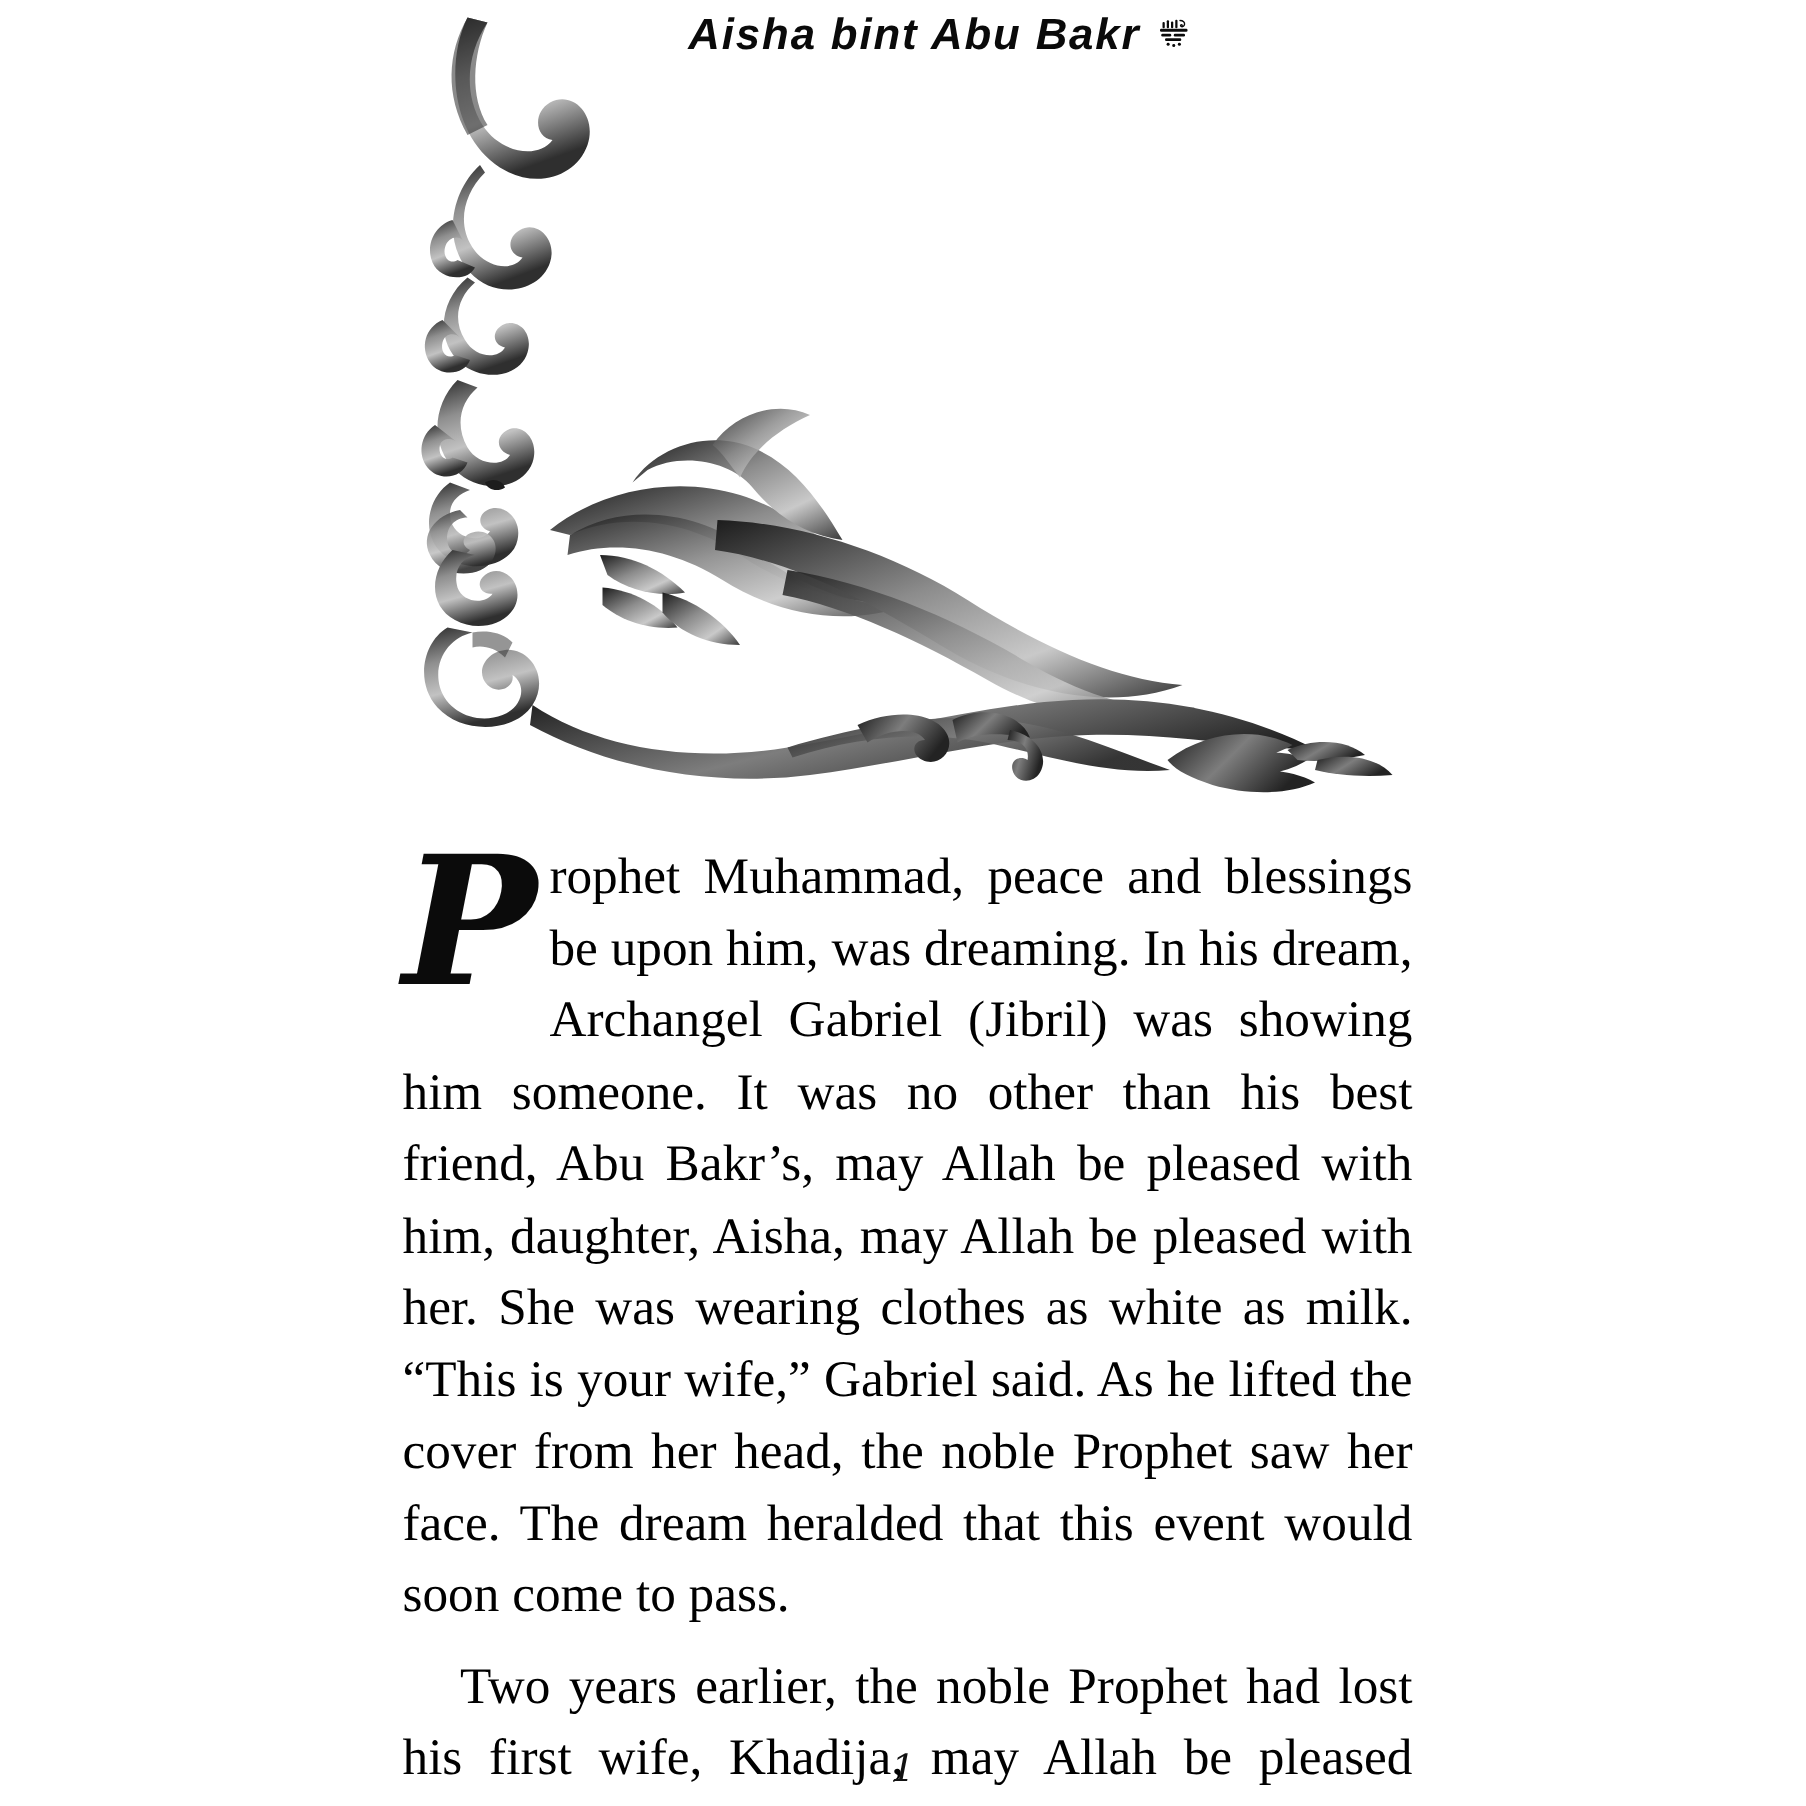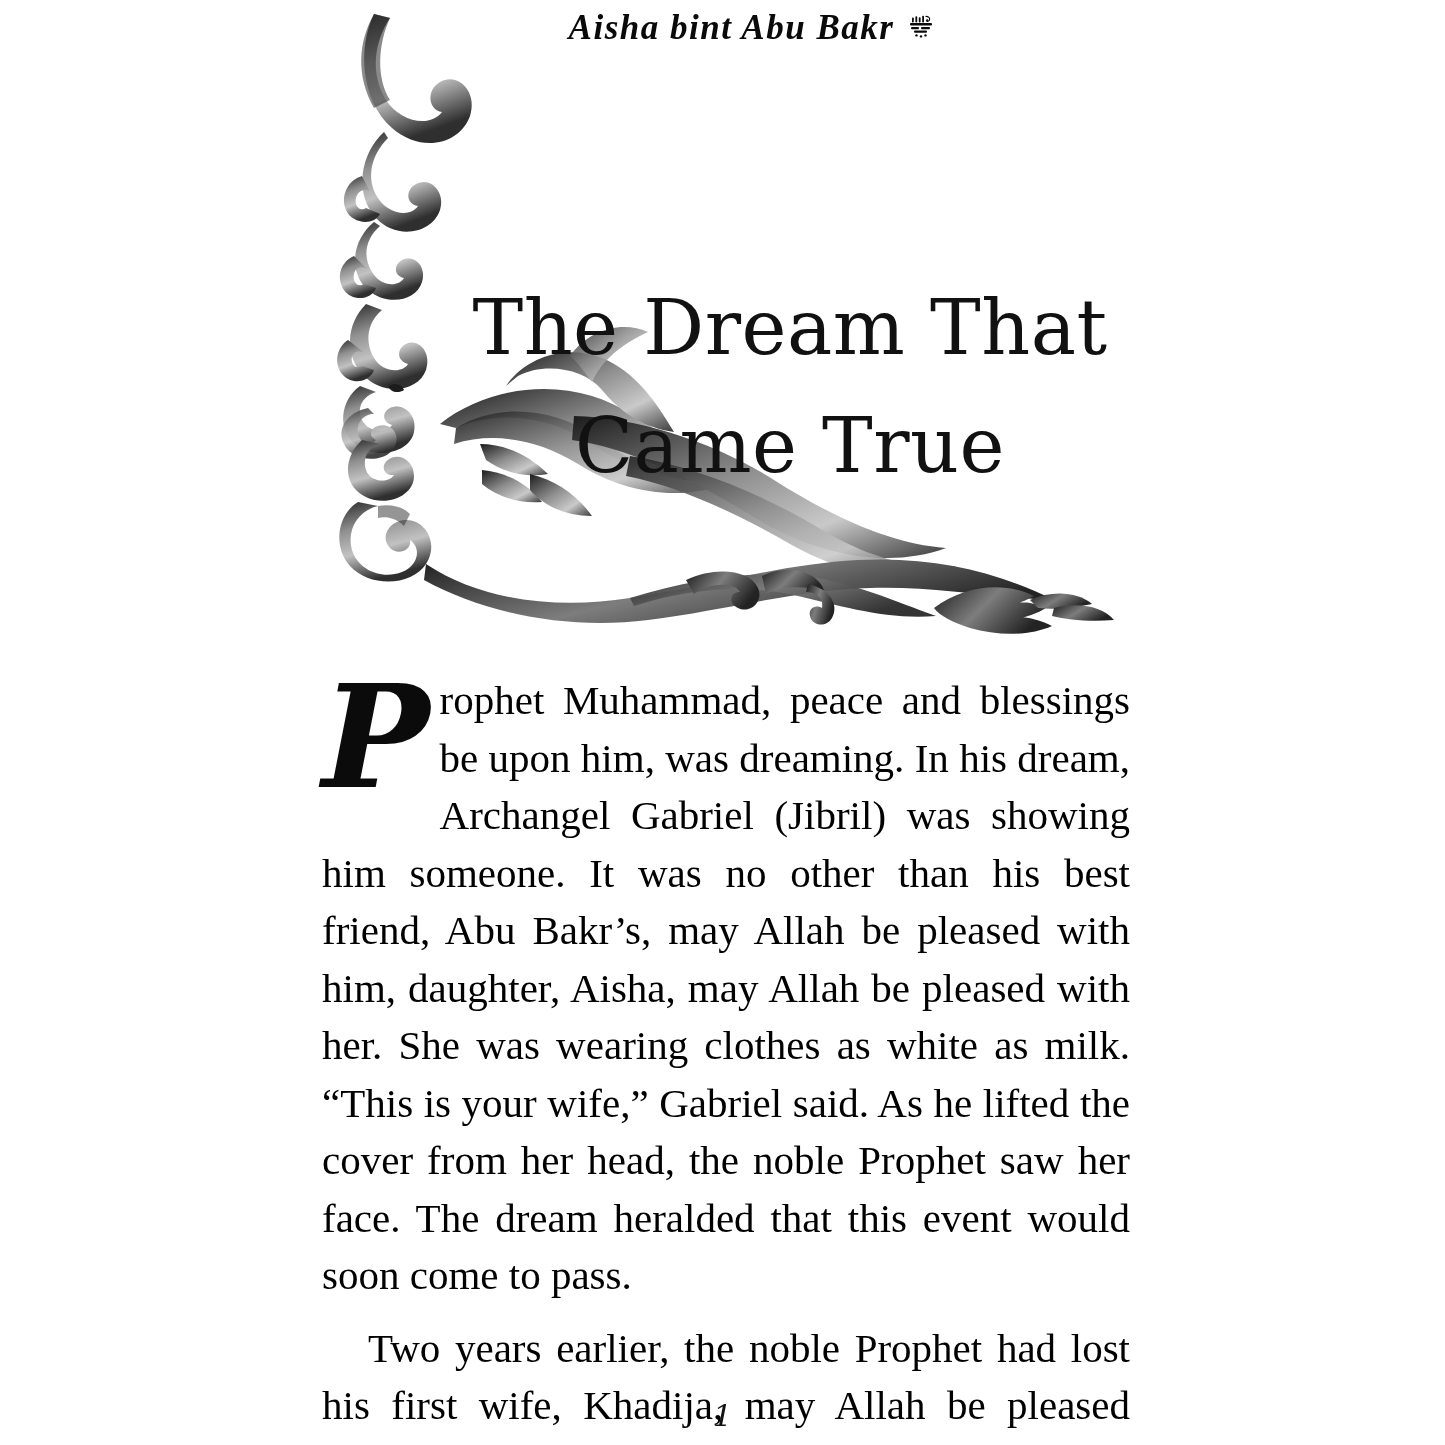--- a/index.html
+++ b/index.html
@@ -24,21 +24,21 @@
     top: 8px;
     width: 1445px;
     text-align: center;
     white-space: nowrap;
   }
   .running-head-inner {
     display: inline-block;
     padding-left: 60px;
   }
   .running-head-text {
-    font-family: Liberation Serif, serif;
+    font-family: Liberation Sans, sans-serif;
     font-style: italic;
     font-weight: 700;
     font-size: 35px;
     letter-spacing: 1.5px;
     color: #0a0a0a;
     vertical-align: middle;
   }
   .honorific-glyph {
     display: inline-block;
     vertical-align: middle;
@@ -230,24 +230,20 @@
       <path d="M604 604 C 636 580, 676 578, 704 592 C 690 600, 674 604, 660 606
                C 678 596, 700 596, 716 604 C 700 614, 678 618, 658 616
                C 680 610, 704 612, 722 622 C 700 632, 668 632, 640 624 C 622 618, 610 612, 604 604 Z" fill="url(#gVine)"></path>
       <path d="M700 596 C 722 586, 748 588, 762 600 C 742 604, 724 606, 708 604 Z" fill="url(#gVine)"></path>
       <path d="M724 604 C 748 598, 772 602, 784 616 C 760 618, 738 616, 722 612 Z" fill="url(#gVine)"></path>
 
       <path d="M58 382 C 64 378, 72 380, 74 386 C 68 390, 60 388, 58 382 Z" fill="#1d1d1d"></path>
     </svg>
   </div>
 
-  <h1 class="chapter-title">
-    <span class="tl">The Dream That</span>
-    <span class="tl">Came True</span>
-  </h1>
 
   <div class="body-block">
     <p class="body-text"><span class="dropcap">P</span><span>rophet Muhammad, peace and blessings be upon him, was dreaming. In his dream, Archangel Gabriel (Jibril) was showing him someone. It was no other than his best friend, Abu Bakr’s, may Allah be pleased with him, daughter, Aisha, may Allah be pleased with her. She was wearing clothes as white as milk. “This is your wife,” Gabriel said. As he lifted the cover from her head, the noble Prophet saw her face. The dream heralded that this event would soon come to pass.</span></p>
     <p class="body-text">Two years earlier, the noble Prophet had lost his first wife, Khadija, may Allah be pleased with her. Living alone with his three daughters, he had been</p>
   </div>
 
   <div class="folio">1</div>
 
 </div>
 

